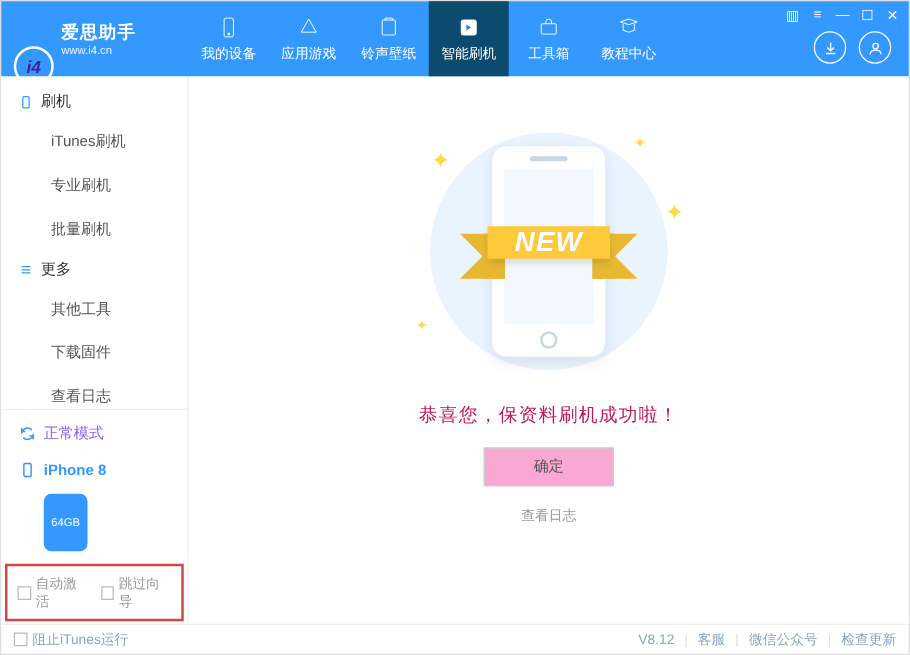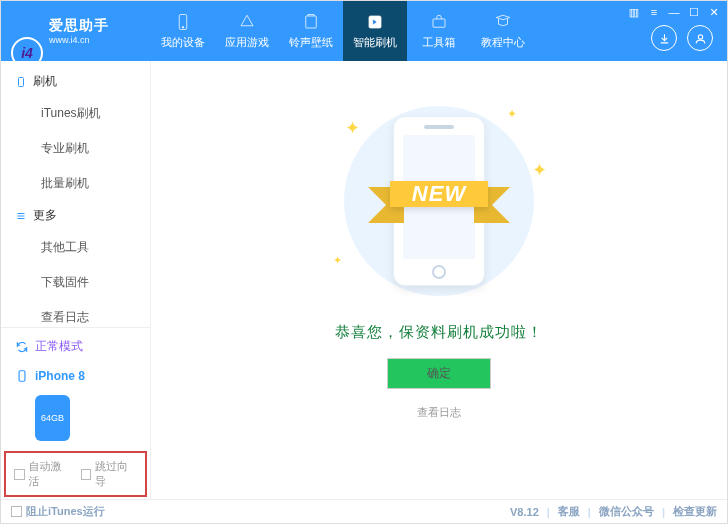--- a/index.html
+++ b/index.html
@@ -63,26 +63,26 @@
   .phone .notch { width: 30px; height: 4px; background: #c8d6e4; border-radius: 2px; margin-top: 8px; }
   .phone .screen { flex:1; width: 80%; margin: 6px 0; background: #f3f8fe; border-radius: 2px; }
   .phone .home { width: 14px; height: 14px; border: 2px solid #c8d6e4; border-radius: 50%; margin-bottom: 6px; }
   
   .ribbon { position: absolute; z-index: 3; top: 80px; }
   .ribbon-body { background: #ffc93c; color: #fff; font-weight: 900; font-size: 22px; letter-spacing: 1px; padding: 0 22px; font-style: italic; box-shadow: 0 3px 6px rgba(0,0,0,.12); position: relative; }
   .ribbon-body:before, .ribbon-body:after { content: ""; position: absolute; top: 6px; width: 0; height: 0; border: 18px solid #e8b832; z-index: -1; }
   .ribbon-body:before { left: -22px; border-left-color: transparent; }
   .ribbon-body:after { right: -22px; border-right-color: transparent; }
   
-  .success-text { margin-top: 22px; font-size: 15px; color: #15803d; letter-spacing: 1px; }
-  .ok-btn { margin-top: 16px; padding: 6px 39px; border: 1px solid #ccc; background: #22c55e; font-size: 12px; color: #555; cursor: pointer; }
+  .success-text { margin-top: 22px; font-size: 15px; color: #be185d; letter-spacing: 1px; }
+  .ok-btn { margin-top: 16px; padding: 6px 39px; border: 1px solid #ccc; background: #f9a8d4; font-size: 12px; color: #555; cursor: pointer; }
   .log-link { margin-top: 16px; font-size: 11px; color: #999; cursor: pointer; }
   
   
-  .footer { height: 24px; border-top: 1px solid #eee; display: flex; align-items: center; font-size: 11px; color: #8aa4c2; padding: 0 10px; font-weight: bold; }
+  .footer { height: 24px; border-top: 1px solid #eee; display: flex; align-items: center; font-size: 11px; color: #8aa4c2; padding: 0 10px; }
   .footer .ck { color: #8aa4c2; }
   .footer-right { margin-left: auto; display: flex; gap: 8px; align-items: center; }
   .sep { color: #cfe0f2; }
 </style>
 </head>
 <body>
 
 <div class="app">
 
   <div class="header">

